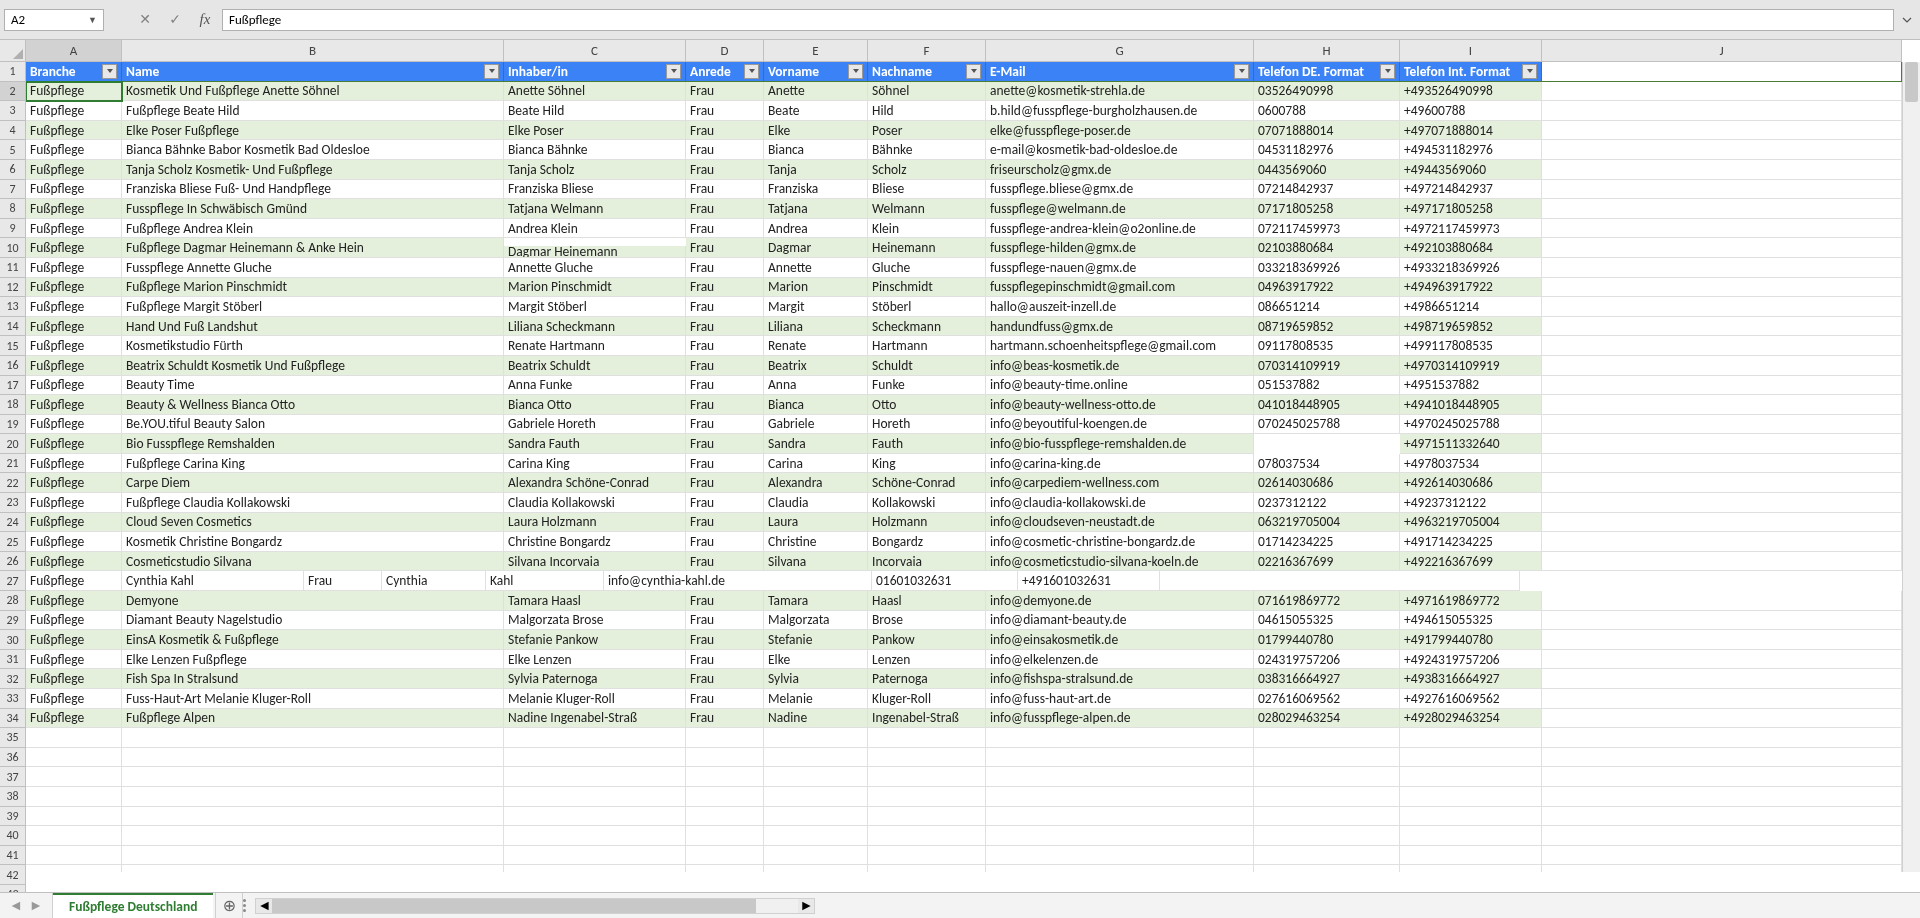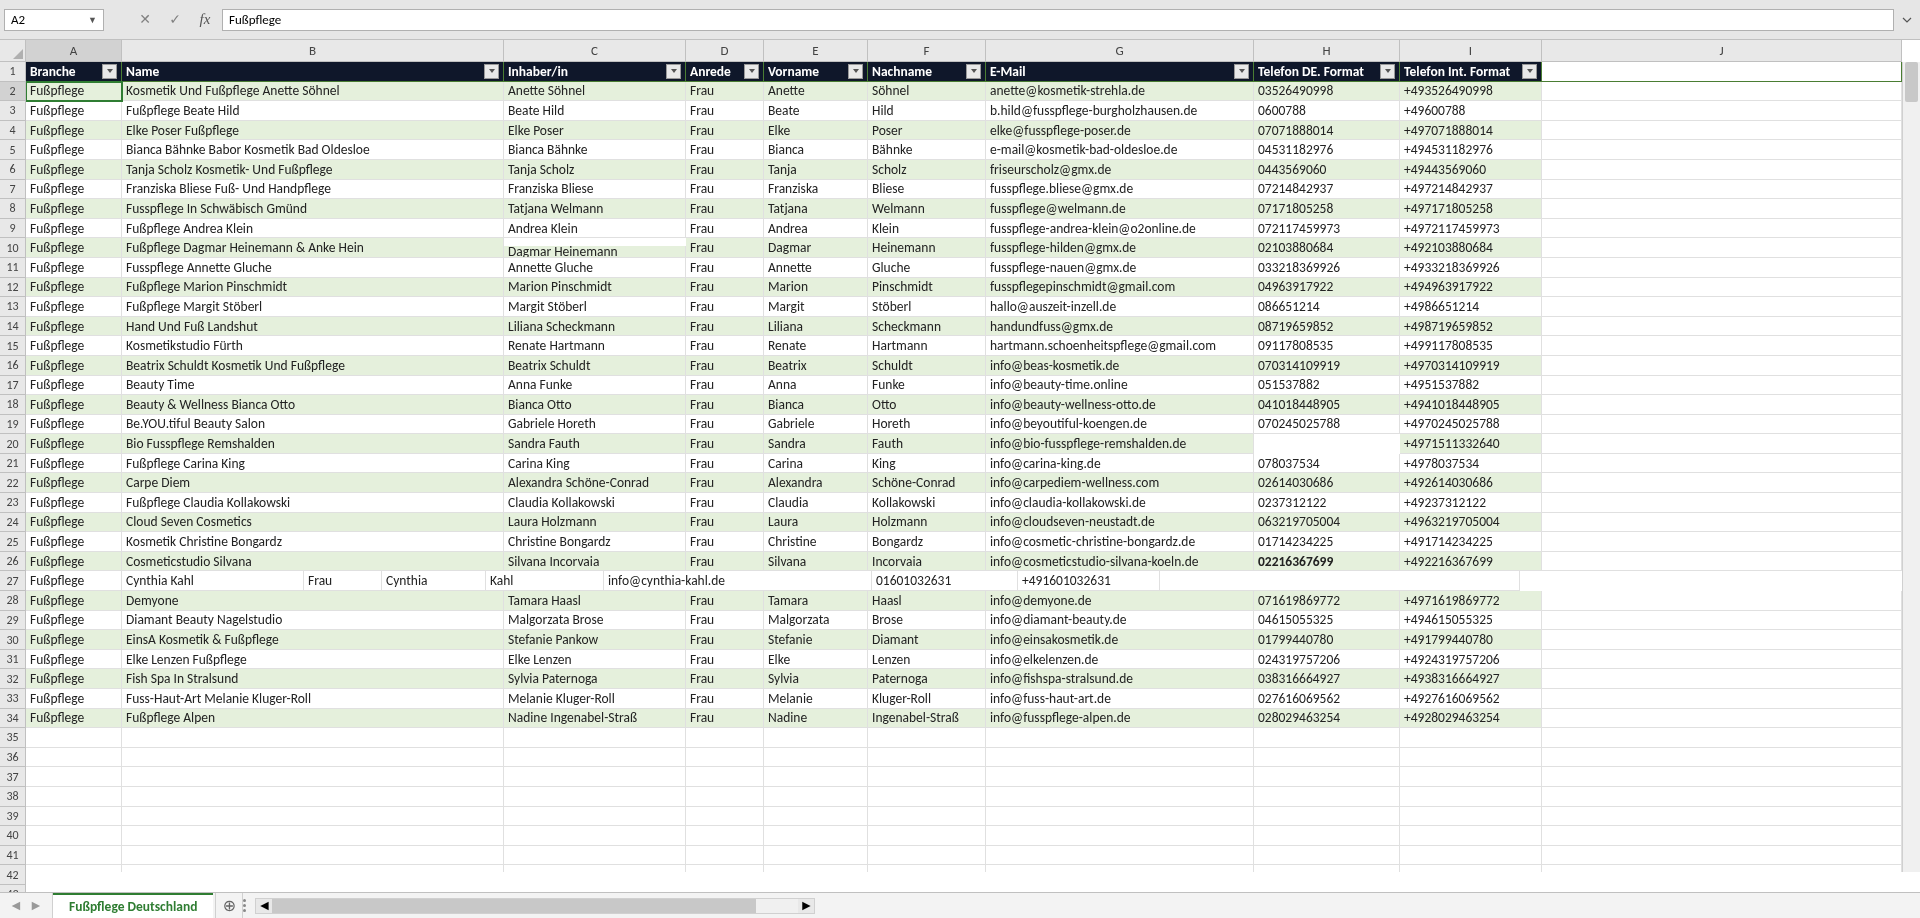--- a/index.html
+++ b/index.html
@@ -23,21 +23,21 @@
   .ch { background:#e8e8e8; border-right:1px solid #c0c0c0; border-bottom:1px solid #c0c0c0; text-align:center; font-size:13px; color:#444; display:flex; align-items:center; justify-content:center; user-select:none; }
   .ch.sel { background:#d2d2d2; }
   
   .row-headers { position:absolute; top:22px; left:0; width:26px; bottom:20px; z-index:5; }
   .rh { height:19.6px; background:#e8e8e8; border-right:1px solid #c0c0c0; border-bottom:1px solid #c0c0c0; text-align:center; font-size:12px; color:#444; display:flex; align-items:center; justify-content:center; user-select:none; }
   .rh.sel { background:#d2d2d2; }
   
   .cells { position:absolute; top:22px; left:26px; right:18px; bottom:20px; overflow:hidden; }
   .row { display:flex; height:19.6px; }
   .cell { border-right:1px solid #e0e0e0; border-bottom:1px solid #e0e0e0; padding:0 4px; font-size:13.5px; color:#222; display:flex; align-items:center; overflow:hidden; white-space:nowrap; }
-  .header-row .cell { background:#0f172a; color:#fff; font-weight:600; border-right:1px solid #4a7d33; border-bottom:1px solid #4a7d33; justify-content:space-between; }
+  .header-row .cell { background:#3b82f6; color:#fff; font-weight:600; border-right:1px solid #4a7d33; border-bottom:1px solid #4a7d33; justify-content:space-between; }
   .filter-btn { width:15px; height:15px; background:#e8e8e8; border:1px solid #999; display:flex; align-items:center; justify-content:center; margin-left:4px; flex-shrink:0; }
   .filter-btn svg { width:8px; height:8px; }
   .band0 { background:#fff; }
   .band1 { background:#e5f0dc; }
   .cell.active { outline:2px solid #2f7d32; outline-offset:-1px; position:relative; z-index:2; }
   
   .vscroll { position:absolute; top:22px; right:0; width:18px; bottom:20px; background:#f0f0f0; border-left:1px solid #d0d0d0; }
   .vthumb { position:absolute; top:0; left:2px; right:2px; height:40px; background:#c8c8c8; border-radius:2px; }
   
   .status-bar { height:26px; background:#f3f3f3; border-top:1px solid #c0c0c0; display:flex; align-items:stretch; position:relative; }
@@ -500,21 +500,21 @@
           <div class="cell band0" style="width: 360px;"></div>
         </div>
         <div class="row">
           <div class="cell band1" style="width: 96px;">Fußpflege</div>
           <div class="cell band1" style="width: 382px;">Cosmeticstudio Silvana</div>
           <div class="cell band1" style="width: 182px;">Silvana Incorvaia</div>
           <div class="cell band1" style="width: 78px;">Frau</div>
           <div class="cell band1" style="width: 104px;">Silvana</div>
           <div class="cell band1" style="width: 118px;">Incorvaia</div>
           <div class="cell band1" style="width: 268px;">info@cosmeticstudio-silvana-koeln.de</div>
-          <div class="cell band1" style="width: 146px; font-weight: bold;">02216367699</div>
+          <div class="cell band1" style="width: 146px;">02216367699</div>
           <div class="cell band1" style="width: 142px;">+492216367699</div>
           <div class="cell band0" style="width: 360px;"></div>
         </div>
         <div class="row">
           <div class="cell band0" style="width: 96px;">Fußpflege</div>
           <div class="cell band0" style="width: 182px;">Cynthia Kahl</div>
           <div class="cell band0" style="width: 78px;">Frau</div>
           <div class="cell band0" style="width: 104px;">Cynthia</div>
           <div class="cell band0" style="width: 118px;">Kahl</div>
           <div class="cell band0" style="width: 268px;">info@cynthia-kahl.de</div>
@@ -545,21 +545,21 @@
           <div class="cell band0" style="width: 146px;">04615055325</div>
           <div class="cell band0" style="width: 142px;">+494615055325</div>
           <div class="cell band0" style="width: 360px;"></div>
         </div>
         <div class="row">
           <div class="cell band1" style="width: 96px;">Fußpflege</div>
           <div class="cell band1" style="width: 382px;">EinsA Kosmetik &amp; Fußpflege</div>
           <div class="cell band1" style="width: 182px;">Stefanie Pankow</div>
           <div class="cell band1" style="width: 78px;">Frau</div>
           <div class="cell band1" style="width: 104px;">Stefanie</div>
-          <div class="cell band1" style="width: 118px;">Diamant</div>
+          <div class="cell band1" style="width: 118px;">Pankow</div>
           <div class="cell band1" style="width: 268px;">info@einsakosmetik.de</div>
           <div class="cell band1" style="width: 146px;">01799440780</div>
           <div class="cell band1" style="width: 142px;">+491799440780</div>
           <div class="cell band0" style="width: 360px;"></div>
         </div>
         <div class="row">
           <div class="cell band0" style="width: 96px;">Fußpflege</div>
           <div class="cell band0" style="width: 382px;">Elke Lenzen Fußpflege</div>
           <div class="cell band0" style="width: 182px;">Elke Lenzen</div>
           <div class="cell band0" style="width: 78px;">Frau</div>

